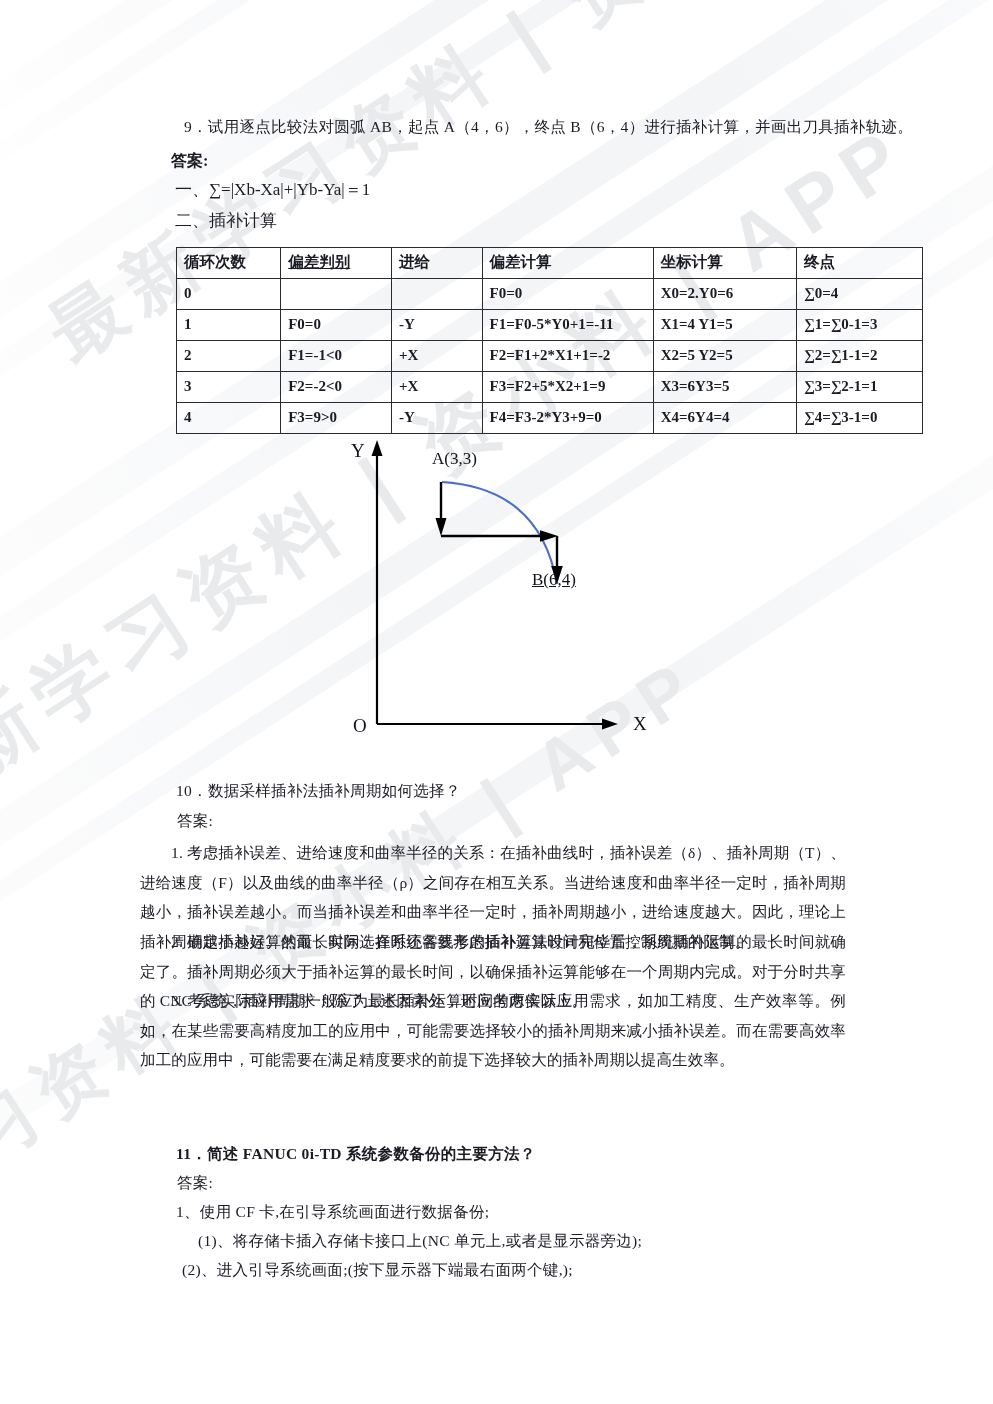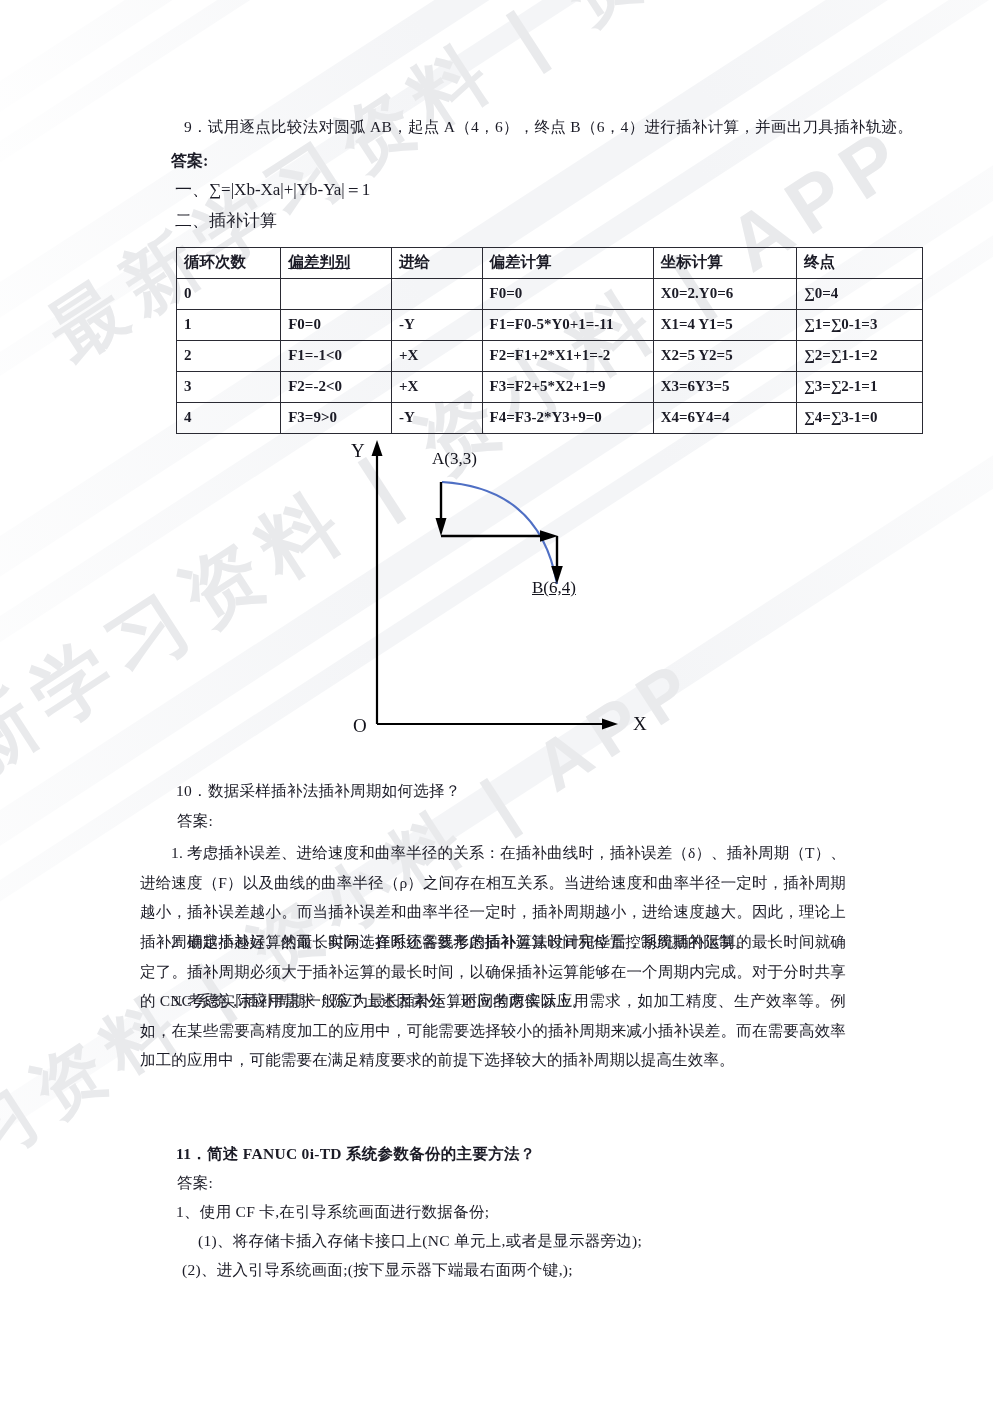--- a/index.html
+++ b/index.html
@@ -241,21 +241,21 @@
           <polygon points="238,104 220,98.2 220,109.8" fill="#000000"></polygon>
 
           <line x1="237" y1="104" x2="237" y2="136" stroke="#000000" stroke-width="2.4"></line>
           <polygon points="237,152 231.2,134 242.8,134" fill="#000000"></polygon>
         </g>
       </svg>
       <div class="dg-label" style="left:31px; top:8px;">Y</div>
       <div class="dg-label" style="left:313px; top:281px;">X</div>
       <div class="dg-label" style="left:33px; top:283px;">O</div>
       <div class="dg-label dg-label-small" style="left:112px; top:17px;">A(3,3)</div>
-      <div class="dg-label dg-label-small" style="left:212px; top:146px;text-decoration:underline;">B(6,4)</div>
+      <div class="dg-label dg-label-small" style="left:212px; top:138px;text-decoration:underline;">B(6,4)</div>
     </div>
 
     <div class="line q-head" style="left:176px; top:782px;">10．数据采样插补法插补周期如何选择？</div>
     <div class="line q-head" style="left:177px; top:812px;">答案:</div>
 
     <div class="para para-wide indent2" style="top:838px;">1. 考虑插补误差、进给速度和曲率半径的关系：在插补曲线时，插补误差（δ）、插补周期（T）、进给速度（F）以及曲线的曲率半径（ρ）之间存在相互关系。当进给速度和曲率半径一定时，插补周期越小，插补误差越小。而当插补误差和曲率半径一定时，插补周期越小，进给速度越大。因此，理论上插补周期越小越好。然而，实际选择时还需要考虑插补运算时间和位置控制周期的限制。</div>
 
     <div class="para para-wide indent2" style="top:927px;">2. 确定插补运算的最长时间：在系统各线形的插补算法设计完毕后，系统插补运算的最长时间就确定了。插补周期必须大于插补运算的最长时间，以确保插补运算能够在一个周期内完成。对于分时共享的 CNC 系统，插补周期一般应为最长插补运算时间的两倍以上。</div>
 
     <div class="para para-wide indent2" style="top:986px;">3. 考虑实际应用需求：除了上述因素外，还应考虑实际应用需求，如加工精度、生产效率等。例如，在某些需要高精度加工的应用中，可能需要选择较小的插补周期来减小插补误差。而在需要高效率加工的应用中，可能需要在满足精度要求的前提下选择较大的插补周期以提高生效率。</div>

